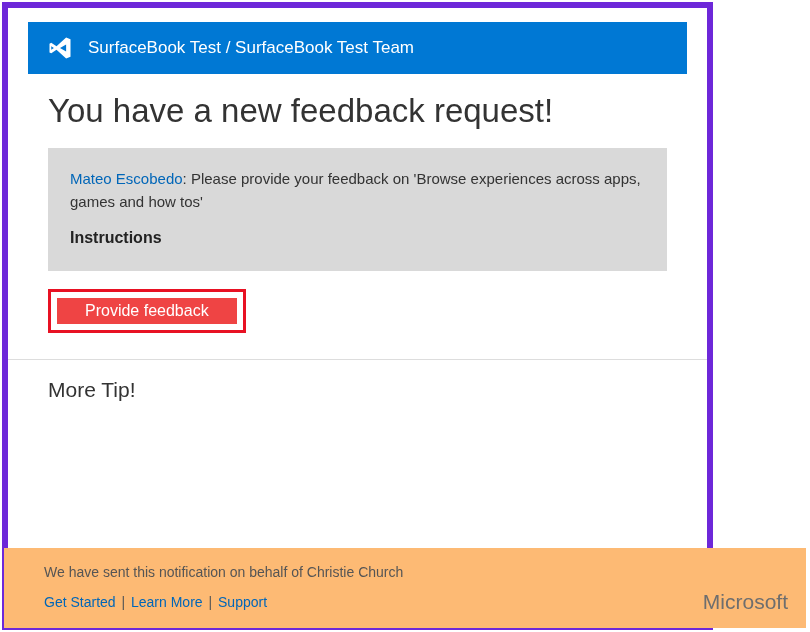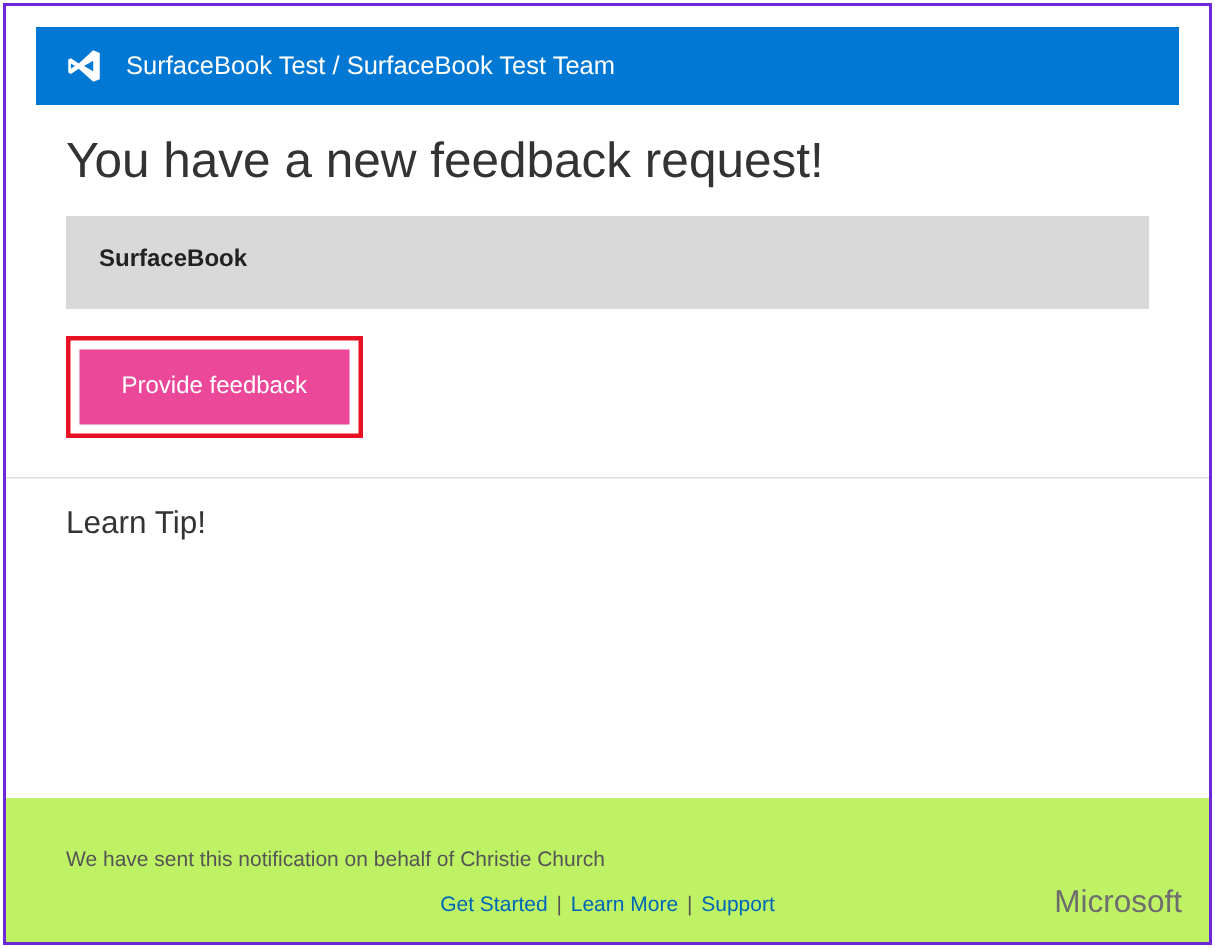--- a/index.html
+++ b/index.html
@@ -8,22 +8,22 @@
       box-sizing: border-box;
     }
     body {
       font-family: "Segoe UI", -apple-system, sans-serif;
       background: #fff;
       width: 810px;
       height: 632px;
       position: relative;
     }
     .outer-frame {
-      border: 2px solid #6d28d9;
-      width: 806px;
+      border: 6px solid #6d28d9;
+      width: 711px;
       height: 628px;
       margin: 2px;
       background: #fff;
       overflow: hidden;
     }
     .header-bar {
       background: #0078d4;
       color: #fff;
       padding: 12px 18px;
       margin: 14px 20px 0 20px;
@@ -73,24 +73,24 @@
       font-size: 15px;
       color: #333;
     }
     .cta-wrapper {
       display: inline-block;
       margin-top: 18px;
       border: 3px solid #e81123;
       padding: 6px;
     }
     .cta-button {
-      background: #ec4899;
+      background: #ef4444;
       color: #fff;
       border: none;
-      padding: 16px 28px;
+      padding: 4px 28px;
       font-size: 16px;
       font-family: inherit;
       cursor: pointer;
     }
     .divider {
       border: none;
       border-top: 1px solid #ddd;
       margin: 26px 0 0 0;
     }
     .tip-section {
@@ -101,36 +101,35 @@
       font-weight: 300;
       color: #333;
       margin-bottom: 12px;
     }
     .tip-text {
       font-size: 15px;
       color: #333;
       line-height: 1.4;
     }
     .footer {
-      background: #bef264;
-      padding: 32px 40px 18px 40px;
+      background: #fdba74;
+      padding: 16px 40px 18px 40px;
       position: absolute;
       bottom: 4px;
       left: 4px;
       right: 4px;
     }
     .footer-notice {
       font-size: 14px;
       color: #555;
       margin-bottom: 14px;
     }
     .footer-links {
       font-size: 14px;
       color: #555;
-      text-align: center;
     }
     .footer-link {
       color: #0066b8;
       text-decoration: none;
       cursor: pointer;
     }
     .footer-sep {
       color: #555;
       margin: 0 2px;
     }
@@ -153,32 +152,35 @@
     <svg class="vs-icon" viewBox="0 0 32 32">
       <path fill="#fff" d="M23 4 L12 14 L6 10 L4 11 L4 21 L6 22 L12 18 L23 28 L28 26 L28 6 Z M23 20 L16 16 L23 12 Z M6 18 L6 14 L9 16 Z"></path>
     </svg>
     <span class="header-title">SurfaceBook Test / SurfaceBook Test Team</span>
   </div>
 
   <div class="main-content">
     <h1 class="page-heading">You have a new feedback request!</h1>
 
     <div class="message-box">
-      <div class="instructions-label">SurfaceBook</div>
+      <p class="requester-line">
+        <span class="requester-name">Mateo Escobedo</span><span>: </span><span>Please provide your feedback on 'Browse experiences across  apps, games and how tos'</span>
+      </p>
+      <div class="instructions-label">Instructions</div>
     </div>
 
     <div class="cta-wrapper">
       <button class="cta-button">Provide feedback</button>
     </div>
   </div>
 
   <hr class="divider">
 
   <div class="tip-section">
-    <h2 class="tip-heading">Learn Tip!</h2>
+    <h2 class="tip-heading">More Tip!</h2>
   </div>
 
   <div class="footer">
     <div class="footer-notice">We have sent this notification on behalf of  Christie Church</div>
     <div class="footer-links">
       <a class="footer-link">Get Started</a>
       <span class="footer-sep"> | </span>
       <a class="footer-link">Learn More</a>
       <span class="footer-sep"> | </span>
       <a class="footer-link">Support</a>

